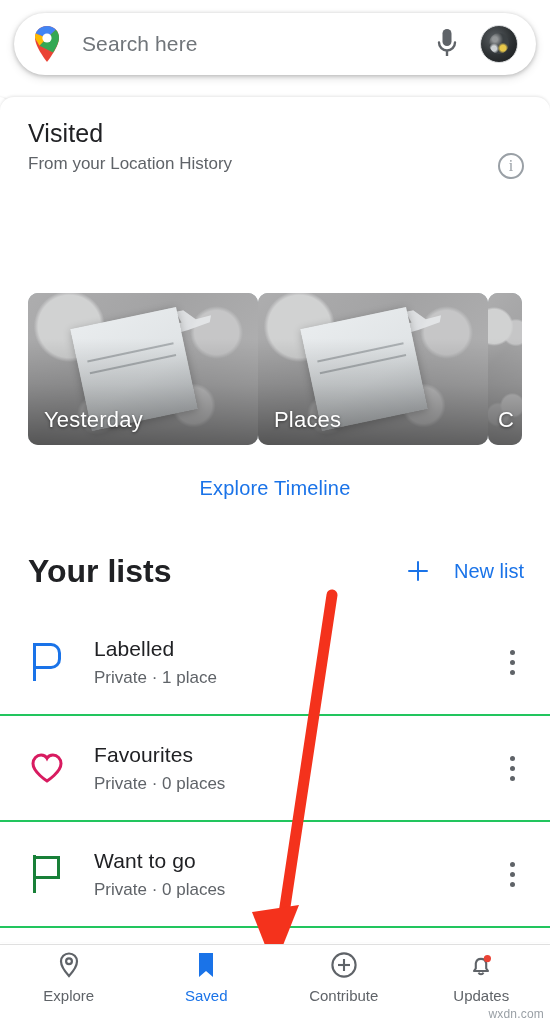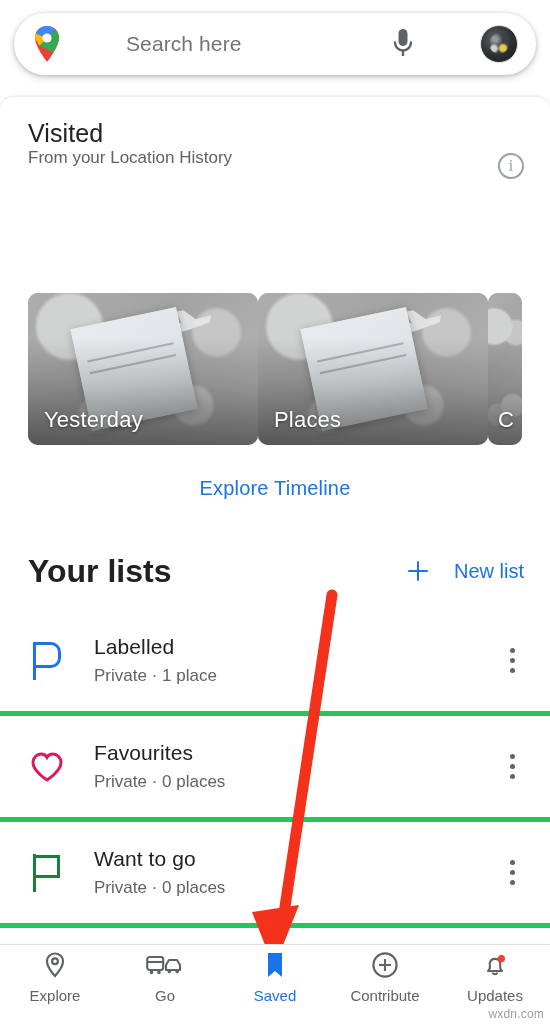--- a/index.html
+++ b/index.html
@@ -23,21 +23,20 @@
     left: 14px;
     top: 13px;
     width: 522px;
     height: 62px;
     background: #ffffff;
     border-radius: 34px;
     box-shadow: 0 1px 4px rgba(0,0,0,0.22), 0 3px 10px rgba(0,0,0,0.12);
     display: flex;
     align-items: center;
     padding: 0 18px 0 16px;
-    gap: 44px;
   }
   .gmaps-pin { width: 34px; height: 40px; position: relative; flex: 0 0 auto; }
   .search-text {
     flex: 1;
     font-size: 21px;
     color: #70757a;
     margin-left: 18px;
     letter-spacing: 0.1px;
   }
   .mic { width: 26px; height: 36px; position: relative; flex: 0 0 auto; margin-right: 20px; }
@@ -89,20 +88,21 @@
   .visited-head { padding: 22px 28px 0 28px; }
   .visited-title {
     font-size: 25px;
     color: #202124;
     font-weight: 400;
     letter-spacing: 0.1px;
   }
   .visited-sub {
     font-size: 17px;
     color: #5f6368;
+    margin-top: 6px;
   }
   .info-icon {
     position: absolute;
     right: 26px;
     top: 56px;
     width: 26px; height: 26px;
     border: 2px solid #9aa0a6;
     border-radius: 50%;
     color: #9aa0a6;
     font-size: 16px;
@@ -229,21 +229,21 @@
     top: 513px;
     left: 0;
     width: 550px;
   }
   .row {
     position: relative;
     height: 106px;
     display: flex;
     align-items: center;
     padding-left: 30px;
-    border-bottom: 5px solid #22c55e;
+    border-bottom: 2px solid #22c55e;
   }
   .row:last-child { border-bottom: none; }
   .row .icon-wrap {
     width: 64px;
     flex: 0 0 auto;
     display: flex;
     align-items: center;
   }
   .row .texts { flex: 1; }
   .row .name { font-size: 21px; color: #202124; letter-spacing: .1px; }
@@ -459,34 +459,20 @@
     <div class="navitem">
       <span class="nav-ico">
         <svg width="24" height="28" viewBox="0 0 24 28">
           <path d="M12 2.5 C16.6 2.5 20 6 20 10.3 C20 16.3 12 25 12 25 C12 25 4 16.3 4 10.3 C4 6 7.4 2.5 12 2.5 Z" fill="none" stroke="#5f6368" stroke-width="2.2"></path>
           <circle cx="12" cy="10.2" r="2.9" fill="none" stroke="#5f6368" stroke-width="2.2"></circle>
         </svg>
       </span>
       <span class="lbl">Explore</span>
     </div>
 
-    <div class="navitem">
-      <span class="nav-ico">
-        <svg width="38" height="26" viewBox="0 0 38 26">
-          <rect x="1.2" y="5" width="16" height="13" rx="2.4" fill="none" stroke="#5f6368" stroke-width="2.1"></rect>
-          <line x1="1.2" y1="10" x2="17.2" y2="10" stroke="#5f6368" stroke-width="2.1"></line>
-          <circle cx="5.5" cy="20.4" r="1.8" fill="#5f6368"></circle>
-          <circle cx="13" cy="20.4" r="1.8" fill="#5f6368"></circle>
-          <path d="M20 18 v-5 l3-5 h8 l3 5 v5 z" fill="none" stroke="#5f6368" stroke-width="2.1" stroke-linejoin="round"></path>
-          <circle cx="23.4" cy="19.6" r="1.8" fill="#5f6368"></circle>
-          <circle cx="31.2" cy="19.6" r="1.8" fill="#5f6368"></circle>
-        </svg>
-      </span>
-      <span class="lbl">Go</span>
-    </div>
 
     <div class="navitem active">
       <span class="nav-ico">
         <svg width="22" height="28" viewBox="0 0 22 28">
           <path d="M4 2 h14 v24 l-7 -6 l-7 6 z" fill="#1a73e8"></path>
         </svg>
       </span>
       <span class="lbl">Saved</span>
     </div>
 

